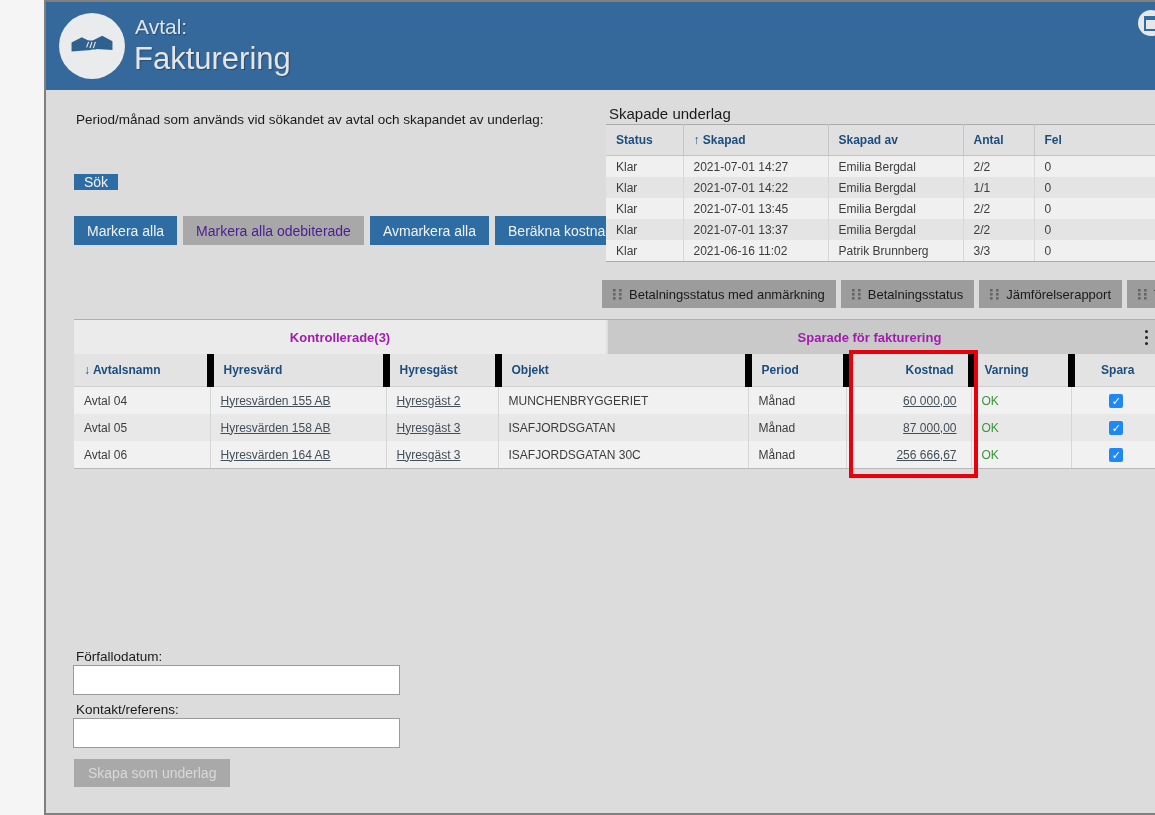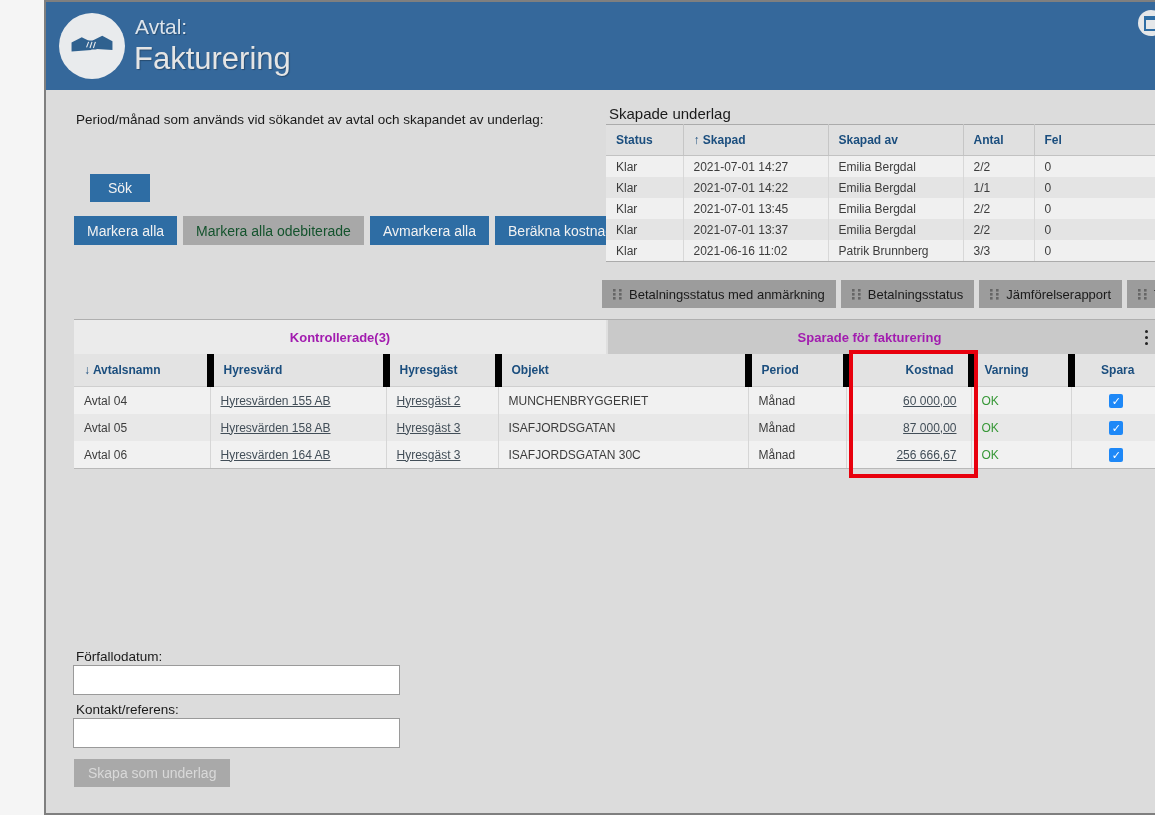--- a/index.html
+++ b/index.html
@@ -20,25 +20,25 @@
   .max-glyph { width:11px; height:9px; border:2px solid #2E6DA4; border-top:4px solid #2E6DA4; }
   .close-glyph { color:#2E6DA4; font-size:19px; font-weight:bold; line-height:1; margin-top:-2px; }
 
   
   .period-label { position:absolute; left:30px; top:110px; font-size:13.5px; color:#1a1a1a; }
   .period-input { position:absolute; left:27px; top:130px; width:162px; height:30px; box-sizing:border-box;
                   border:1px solid #9a9a9a; background:#fff; font-size:15px; padding:0 9px; color:#1a1a1a;
                   font-family:"Liberation Sans", sans-serif; }
   .btn-blue { background:#2E6DA4; color:#F2F2F2; border:none; font-size:14px;
               font-family:"Liberation Sans", sans-serif; cursor:pointer; }
-  .sok-btn { position:absolute; left:44px; top:172px; height:28px; padding:0 18px; }
+  .sok-btn { position:absolute; left:28px; top:172px; height:16px; padding:0 10px; }
   .actions { position:absolute; left:28px; top:214px; display:flex; gap:6px; height:29px; }
   .actions button { height:29px; padding:0 13px; font-size:14px; border:none; cursor:pointer;
                     font-family:"Liberation Sans", sans-serif; }
-  .btn-disabled { background:#A8A8A8; color:#14532d; }
+  .btn-disabled { background:#A8A8A8; color:#4c1d95; }
 
   
   .skapade-title { position:absolute; left:563px; top:103px; font-size:15px; font-weight:normal; color:#1a1a1a; }
   .skapade-table { position:absolute; left:560px; top:122px; width:557px; border-collapse:collapse;
                    table-layout:fixed; font-size:12px; color:#3c3c3c; }
   .skapade-table th { height:30px; background:#E0E0E0; color:#1B4E7E; font-weight:bold; text-align:left;
                       padding:0 0 0 10px; border-top:1px solid #ABABAB; border-bottom:1px solid #C2C2C2;
                       border-right:1px solid #C6C6C6; cursor:pointer; }
   .skapade-table th:last-child { border-right:none; }
   .skapade-table td { height:21px; padding:0 0 0 10px; border-right:1px solid #D8D8D8; overflow:hidden;

